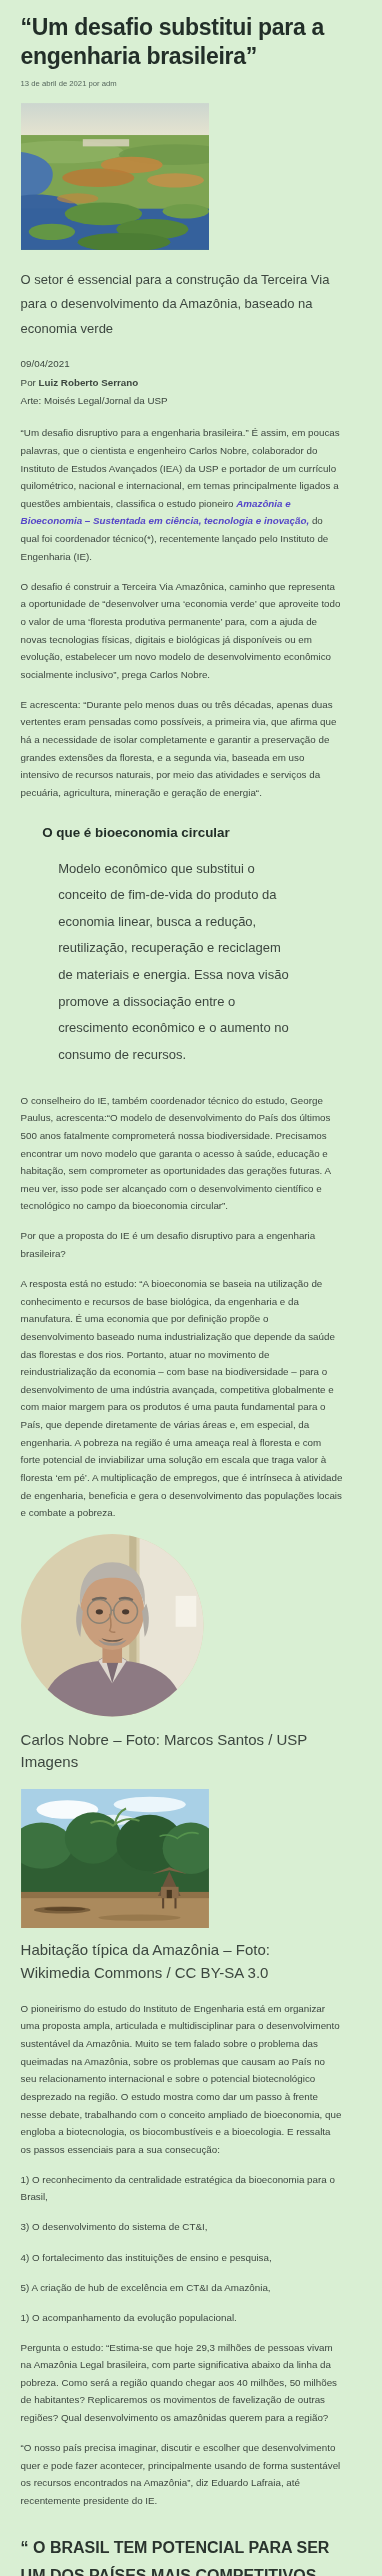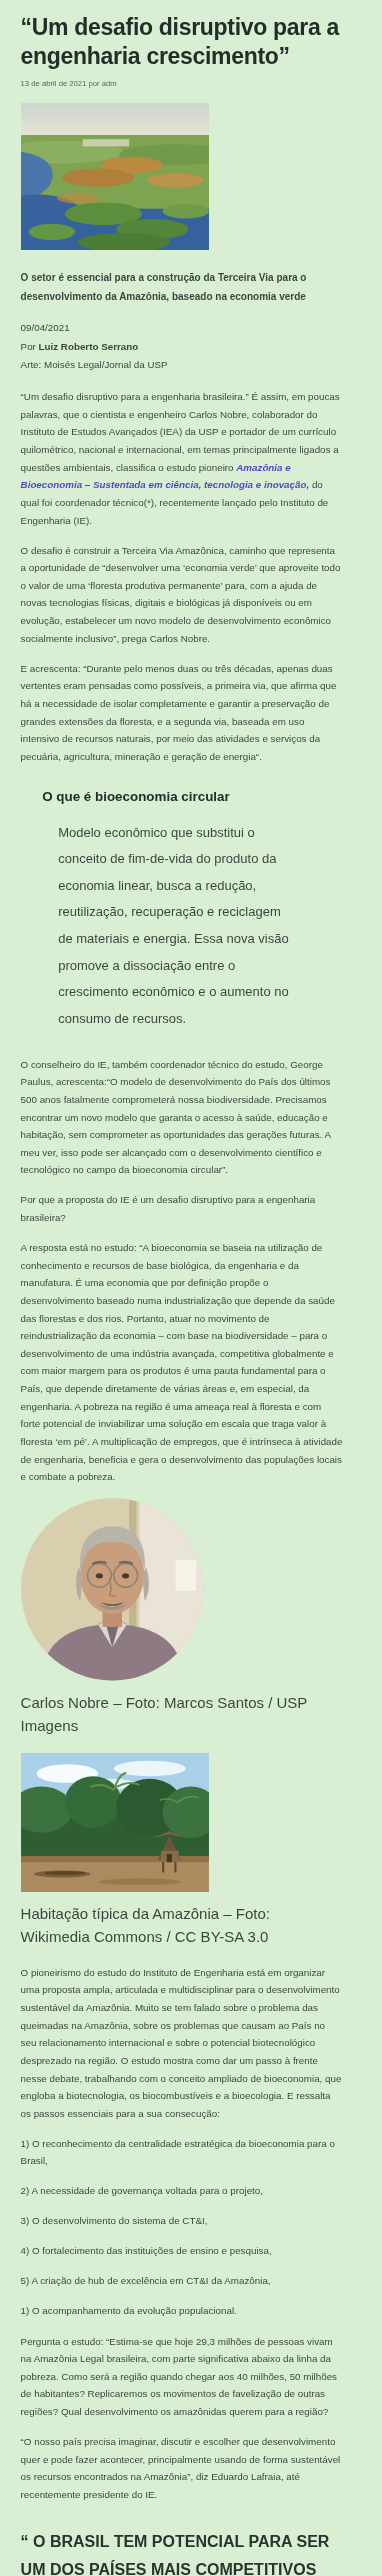--- a/index.html
+++ b/index.html
@@ -10,21 +10,21 @@
     width:383px;
   }
   .article{padding:13.4px 40px 4.1px 20.6px;}
   h1{
     font-size:23px;line-height:1.24;color:#222e28;letter-spacing:-0.3px;
     margin:0 0 8.2px;font-weight:bold;
   }
   .meta{font-size:7.7px;color:#56675d;margin:0 0 15.5px;}
   figure{margin:0;}
   figure svg{display:block;}
-  .lede{font-size:10px;line-height:1.9;margin:17.5px 0 13.4px;font-weight:bold;}
+  .lede{font-size:13px;line-height:1.9;margin:17.5px 0 13.4px;}
   .credit-line{font-size:9.8px;line-height:1.9;margin:0;}
   .credit-block{margin:0 0 13.4px;}
   p.body{font-size:9.8px;line-height:1.8;margin:0 0 12.4px;}
   .step{margin-bottom:14.4px;}
   a{color:#5546c8;text-decoration:none;cursor:pointer;}
   .link-bold-italic{font-weight:bold;font-style:italic;}
   blockquote{margin:23px 0 23px 21.6px;padding:0;}
   blockquote h3{font-size:13.4px;color:#222e28;margin:0 0 14.4px;font-weight:bold;}
   blockquote p{font-size:13px;line-height:2.05;margin:16px;width:237px;}
   h2.pullquote{
@@ -33,21 +33,21 @@
   }
   figcaption{font-size:15px;color:#3c463f;margin:11.3px 0 15.5px;line-height:1.5;}
   .portrait-wrap{margin:7.2px 0 0;}
   .bold{font-weight:bold;}
 </style>
 </head>
 <body>
 
 <article class="article">
 
-  <h1>“Um desafio disruptivo para a engenharia crescimento”</h1>
+  <h1>“Um desafio substitui para a engenharia brasileira”</h1>
   <div class="meta">13 de abril de 2021 por adm</div>
 
   <figure>
     <svg width="188" height="147" viewBox="0 0 365 285" xmlns="http://www.w3.org/2000/svg" role="img">
       <defs>
         <linearGradient id="sky1" x1="0" y1="0" x2="0" y2="1">
           <stop offset="0" stop-color="#ccd6cf"></stop>
             <stop offset="1" stop-color="#ece7d0"></stop>
         </linearGradient>
       </defs>
@@ -153,21 +153,20 @@
       <ellipse cx="80" cy="235" rx="55" ry="7" fill="#7a5f3c"></ellipse>
       <ellipse cx="85" cy="233" rx="40" ry="4" fill="#5d4528"></ellipse>
       <ellipse cx="230" cy="250" rx="80" ry="6" fill="#94744a" opacity="0.8"></ellipse>
     </svg>
   </figure>
   <figcaption>Habitação típica da Amazônia – Foto: Wikimedia Commons / CC BY-SA 3.0</figcaption>
 
   <p class="body">O pioneirismo do estudo do Instituto de Engenharia está em organizar uma proposta ampla, articulada e multidisciplinar para o desenvolvimento sustentável da Amazônia. Muito se tem falado sobre o problema das queimadas na Amazônia, sobre os problemas que causam ao País no seu relacionamento internacional e sobre o potencial biotecnológico desprezado na região. O estudo mostra como dar um passo à frente nesse debate, trabalhando com o conceito ampliado de bioeconomia, que engloba a biotecnologia, os biocombustíveis e a bioecologia. E ressalta os passos essenciais para a sua consecução:</p>
 
   <p class="body step">1) O reconhecimento da centralidade estratégica da bioeconomia para o Brasil,</p>
-  <p class="body step">2) A necessidade de governança voltada para o projeto,</p>
   <p class="body step">3) O desenvolvimento do sistema de CT&amp;I,</p>
   <p class="body step">4) O fortalecimento das instituições de ensino e pesquisa,</p>
   <p class="body step">5) A criação de hub de excelência em CT&amp;I da Amazônia,</p>
   <p class="body step">1) O acompanhamento da evolução populacional.</p>
 
   <p class="body">Pergunta o estudo: “Estima-se que hoje 29,3 milhões de pessoas vivam na Amazônia Legal brasileira, com parte significativa abaixo da linha da pobreza. Como será a região quando chegar aos 40 milhões, 50 milhões de habitantes? Replicaremos os movimentos de favelização de outras regiões? Qual desenvolvimento os amazônidas querem para a região?</p>
   <p class="body">“O nosso país precisa imaginar, discutir e escolher que desenvolvimento quer e pode fazer acontecer, principalmente usando de forma sustentável os recursos encontrados na Amazônia”, diz Eduardo Lafraia, até recentemente presidente do IE.</p>
 
   <h2 class="pullquote">“ O BRASIL TEM POTENCIAL PARA SER UM DOS PAÍSES MAIS COMPETITIVOS GLOBALMENTE”</h2>
 

